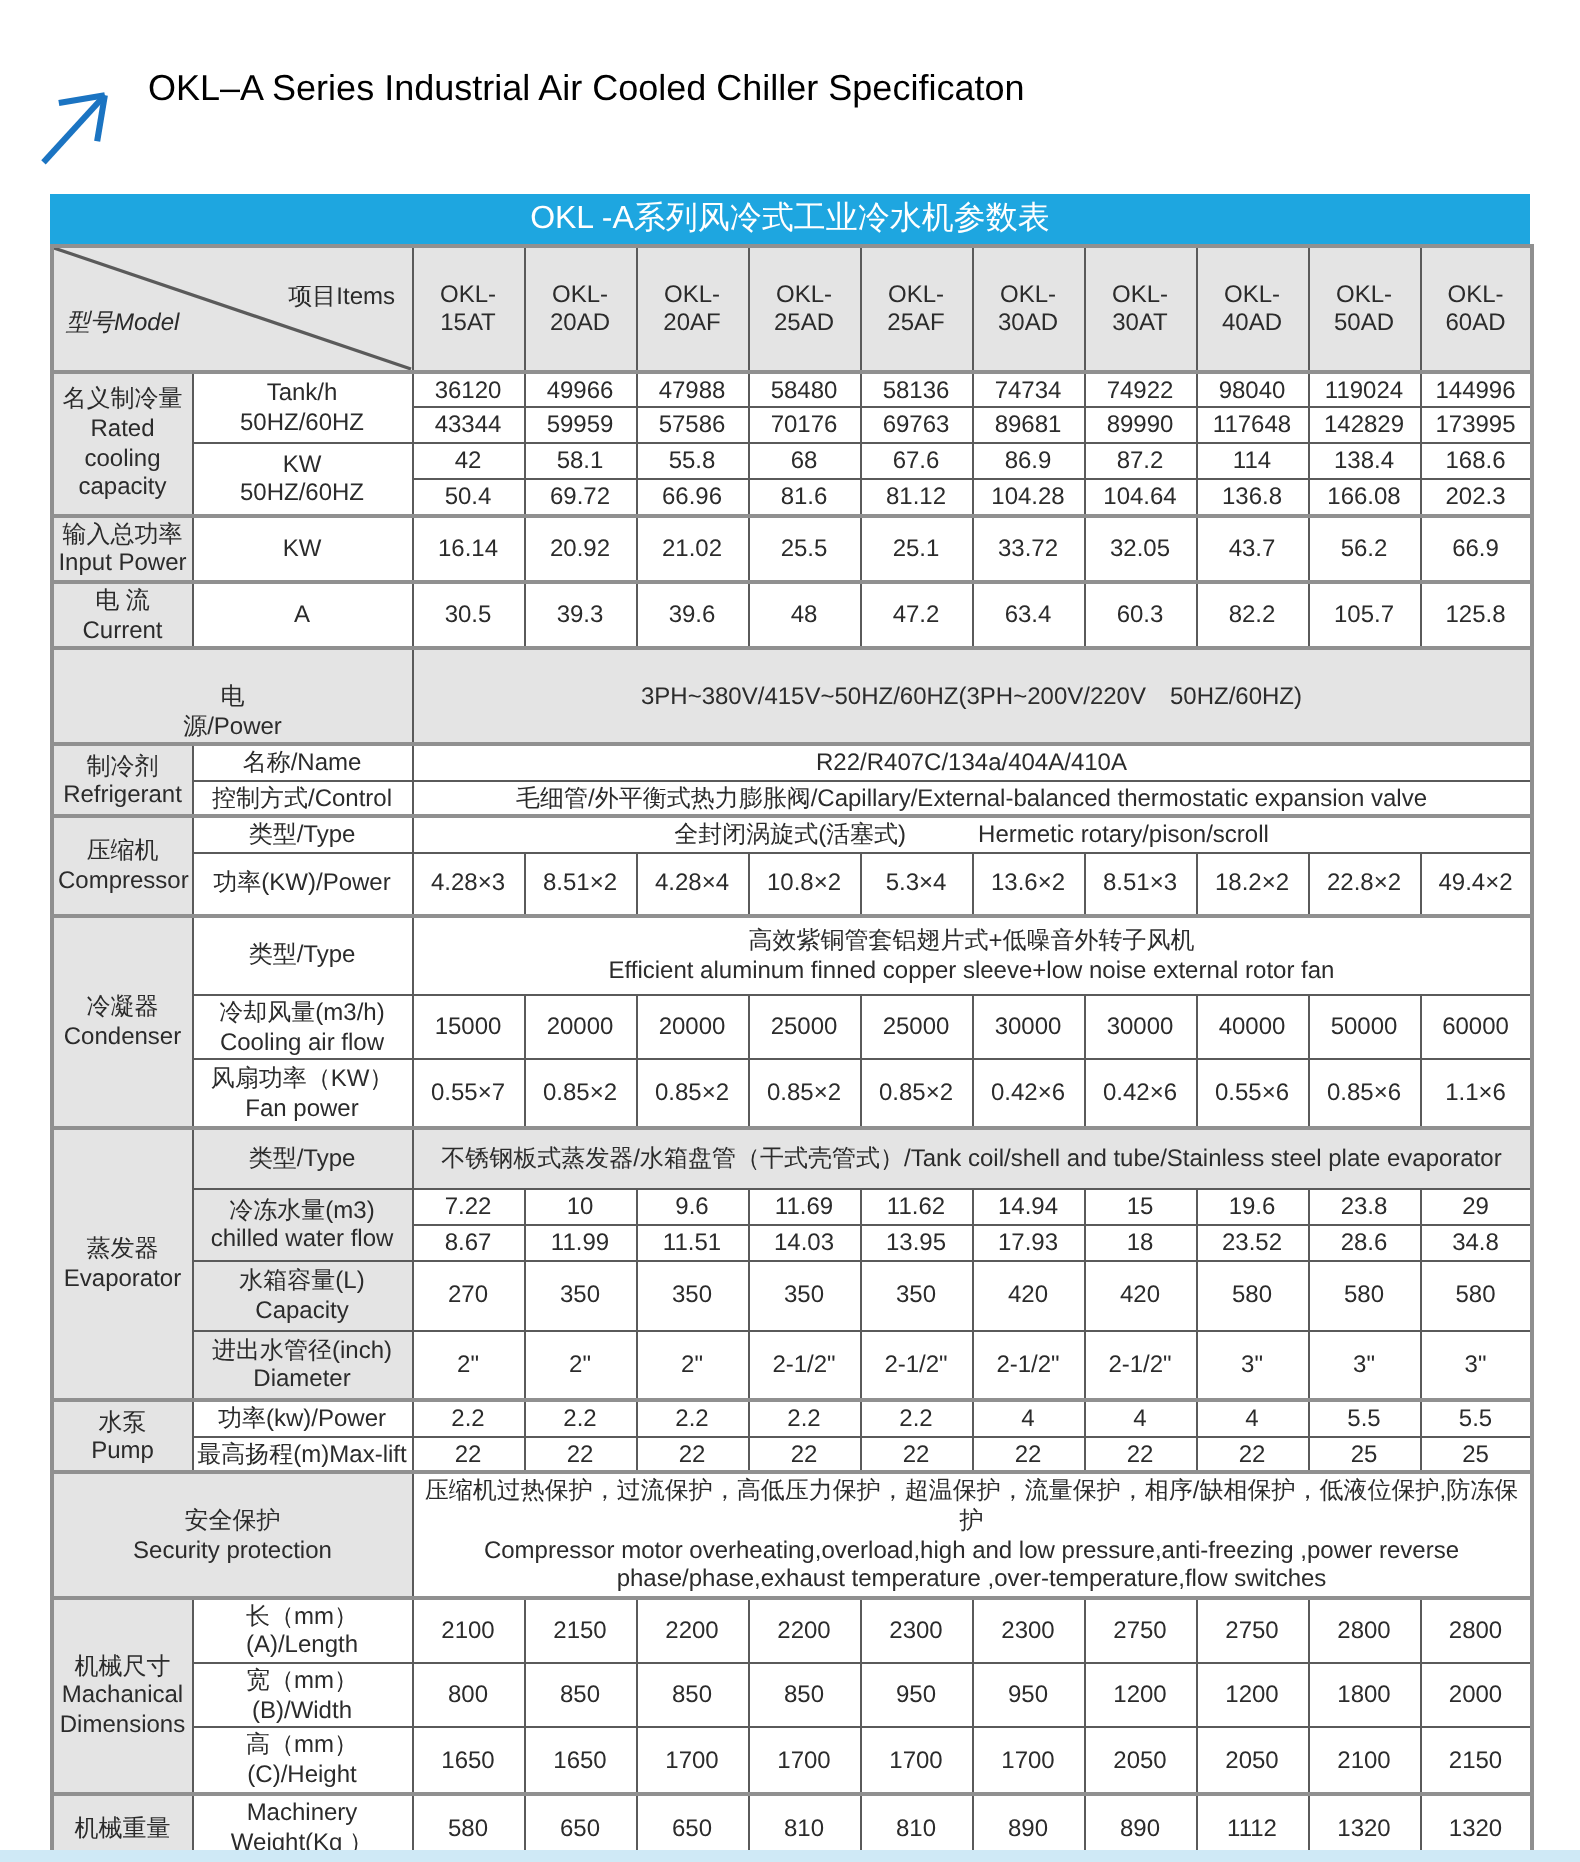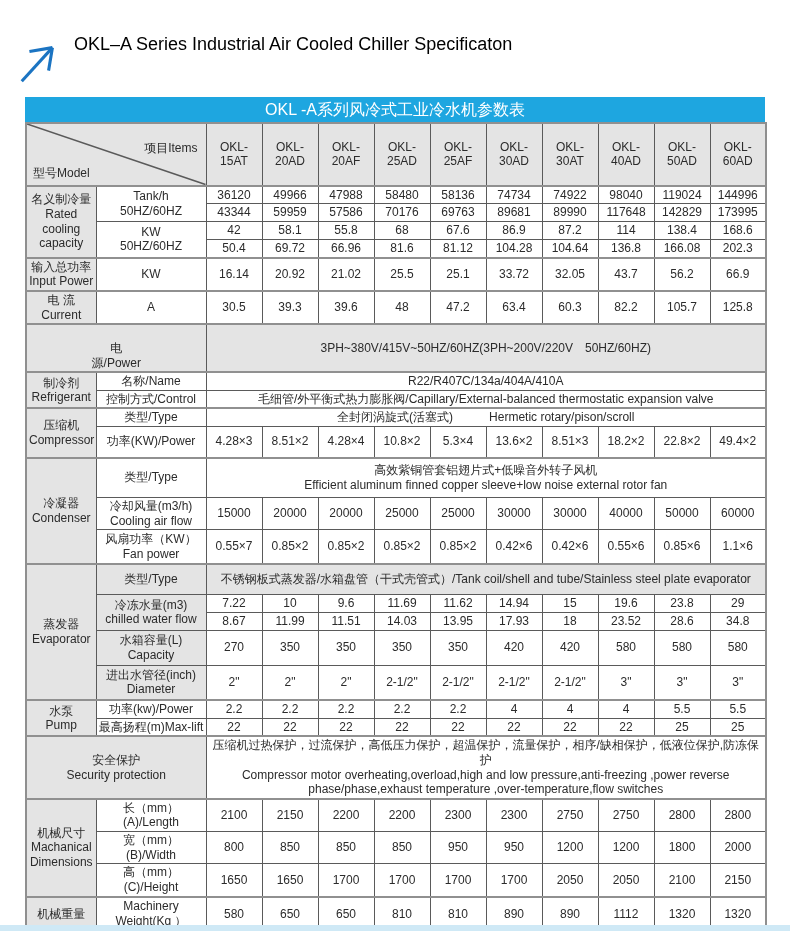--- a/index.html
+++ b/index.html
@@ -30,21 +30,21 @@
     text-align:center; vertical-align:middle;
     padding:1px 2px; line-height:1.22;
     white-space:pre-line; overflow:hidden;
   }
   tr.sec > th, tr.sec > td { border-top:2px solid #909090; }
   .gray { background:#e4e4e4; }
   .small { font-size:10.5px;margin-left:39px; }
   .secval { font-size:11.5px; }
   .corner { position:relative; padding:0; }
   .corner svg { position:absolute; left:0; top:0; width:100%; height:100%; }
-  .corner .cm { position:absolute; left:6px; bottom:4px; font-size:12px; }
+  .corner .cm { position:absolute; left:6px; bottom:16px; font-size:12px;font-style:italic; }
   .corner .ci { position:absolute; right:8px; top:5px; font-size:12px;margin-top:12px; }
   .powercell { padding:0;margin-left:24px; }
   .powercell .pl { display:inline-block; width:66px; text-align:center; }
   .powercell .pr { display:inline-block; text-align:left; }
   .bottom-strip { position:absolute; left:0; bottom:0; width:790px; height:6px; background:#cfe9f6; }
 </style>
 </head>
 <body>
 
 <div class="hdr">

